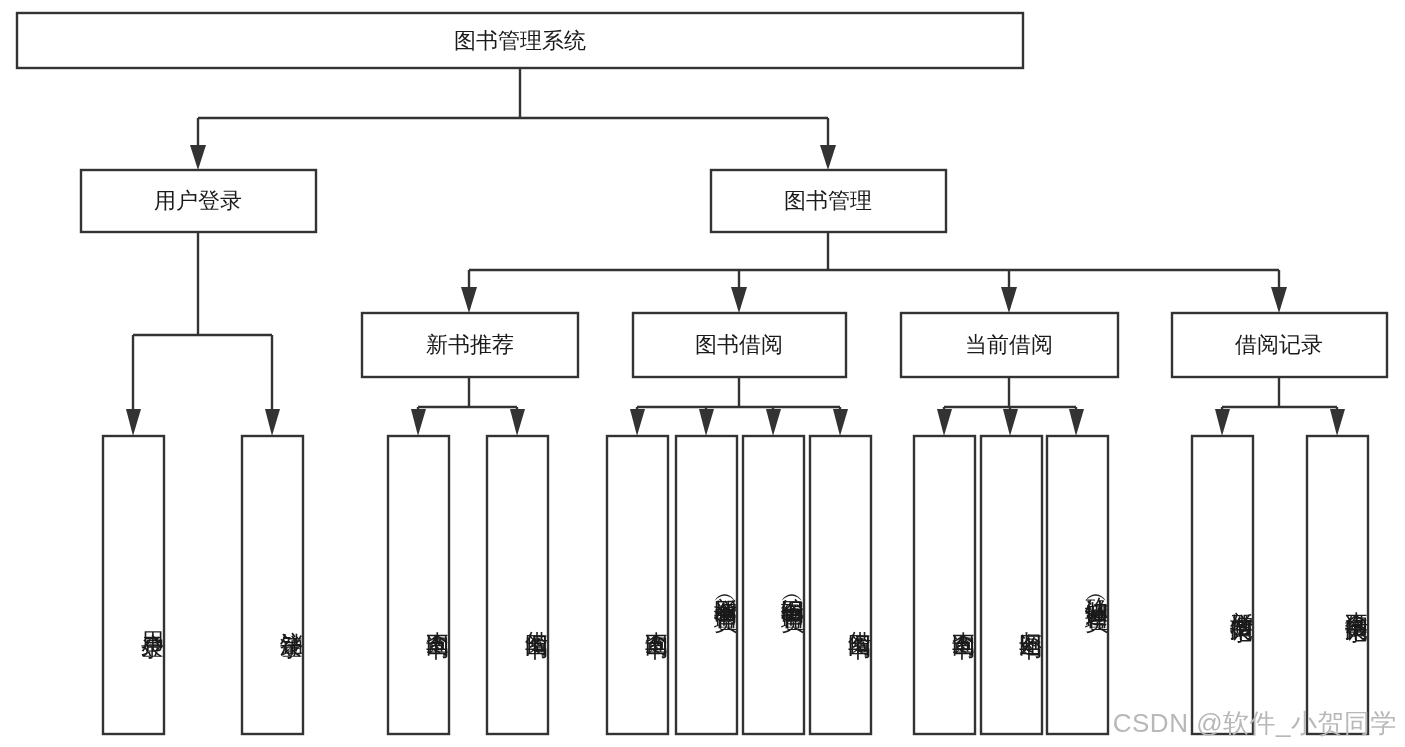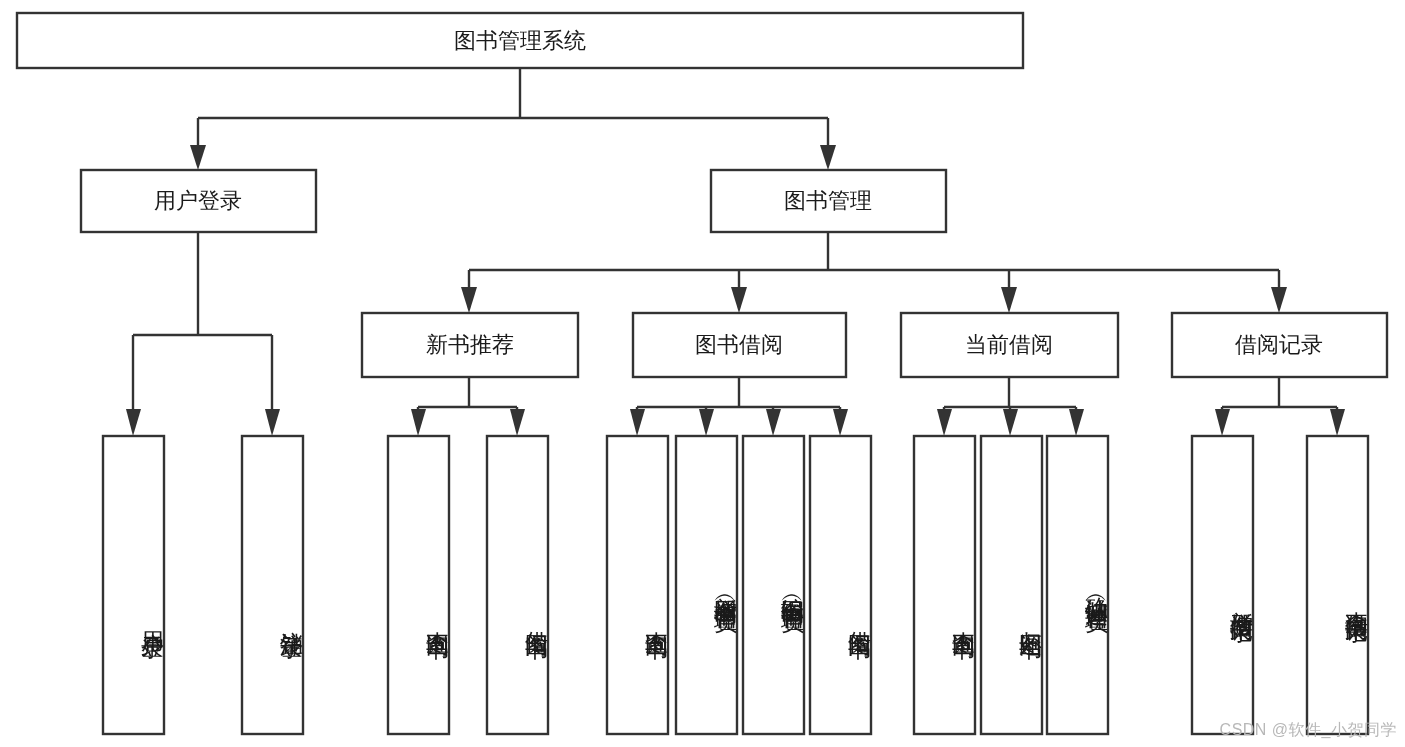--- a/index.html
+++ b/index.html
@@ -57,21 +57,21 @@
     letter-spacing: 2px;
     color: #1a1a1a;
     white-space: nowrap;
     pointer-events: none;
   }
   .watermark {
     position: absolute;
     right: 8px;
     bottom: 6px;
     font-family: "Liberation Sans", "DejaVu Sans", sans-serif;
-    font-size: 16px;
+    font-size: 26px;
     color: #b8b8b8;
     letter-spacing: 0.5px;
     white-space: nowrap;
   }
 </style>
 </head>
 <body>
 
 <div id="diagram-root">
 

